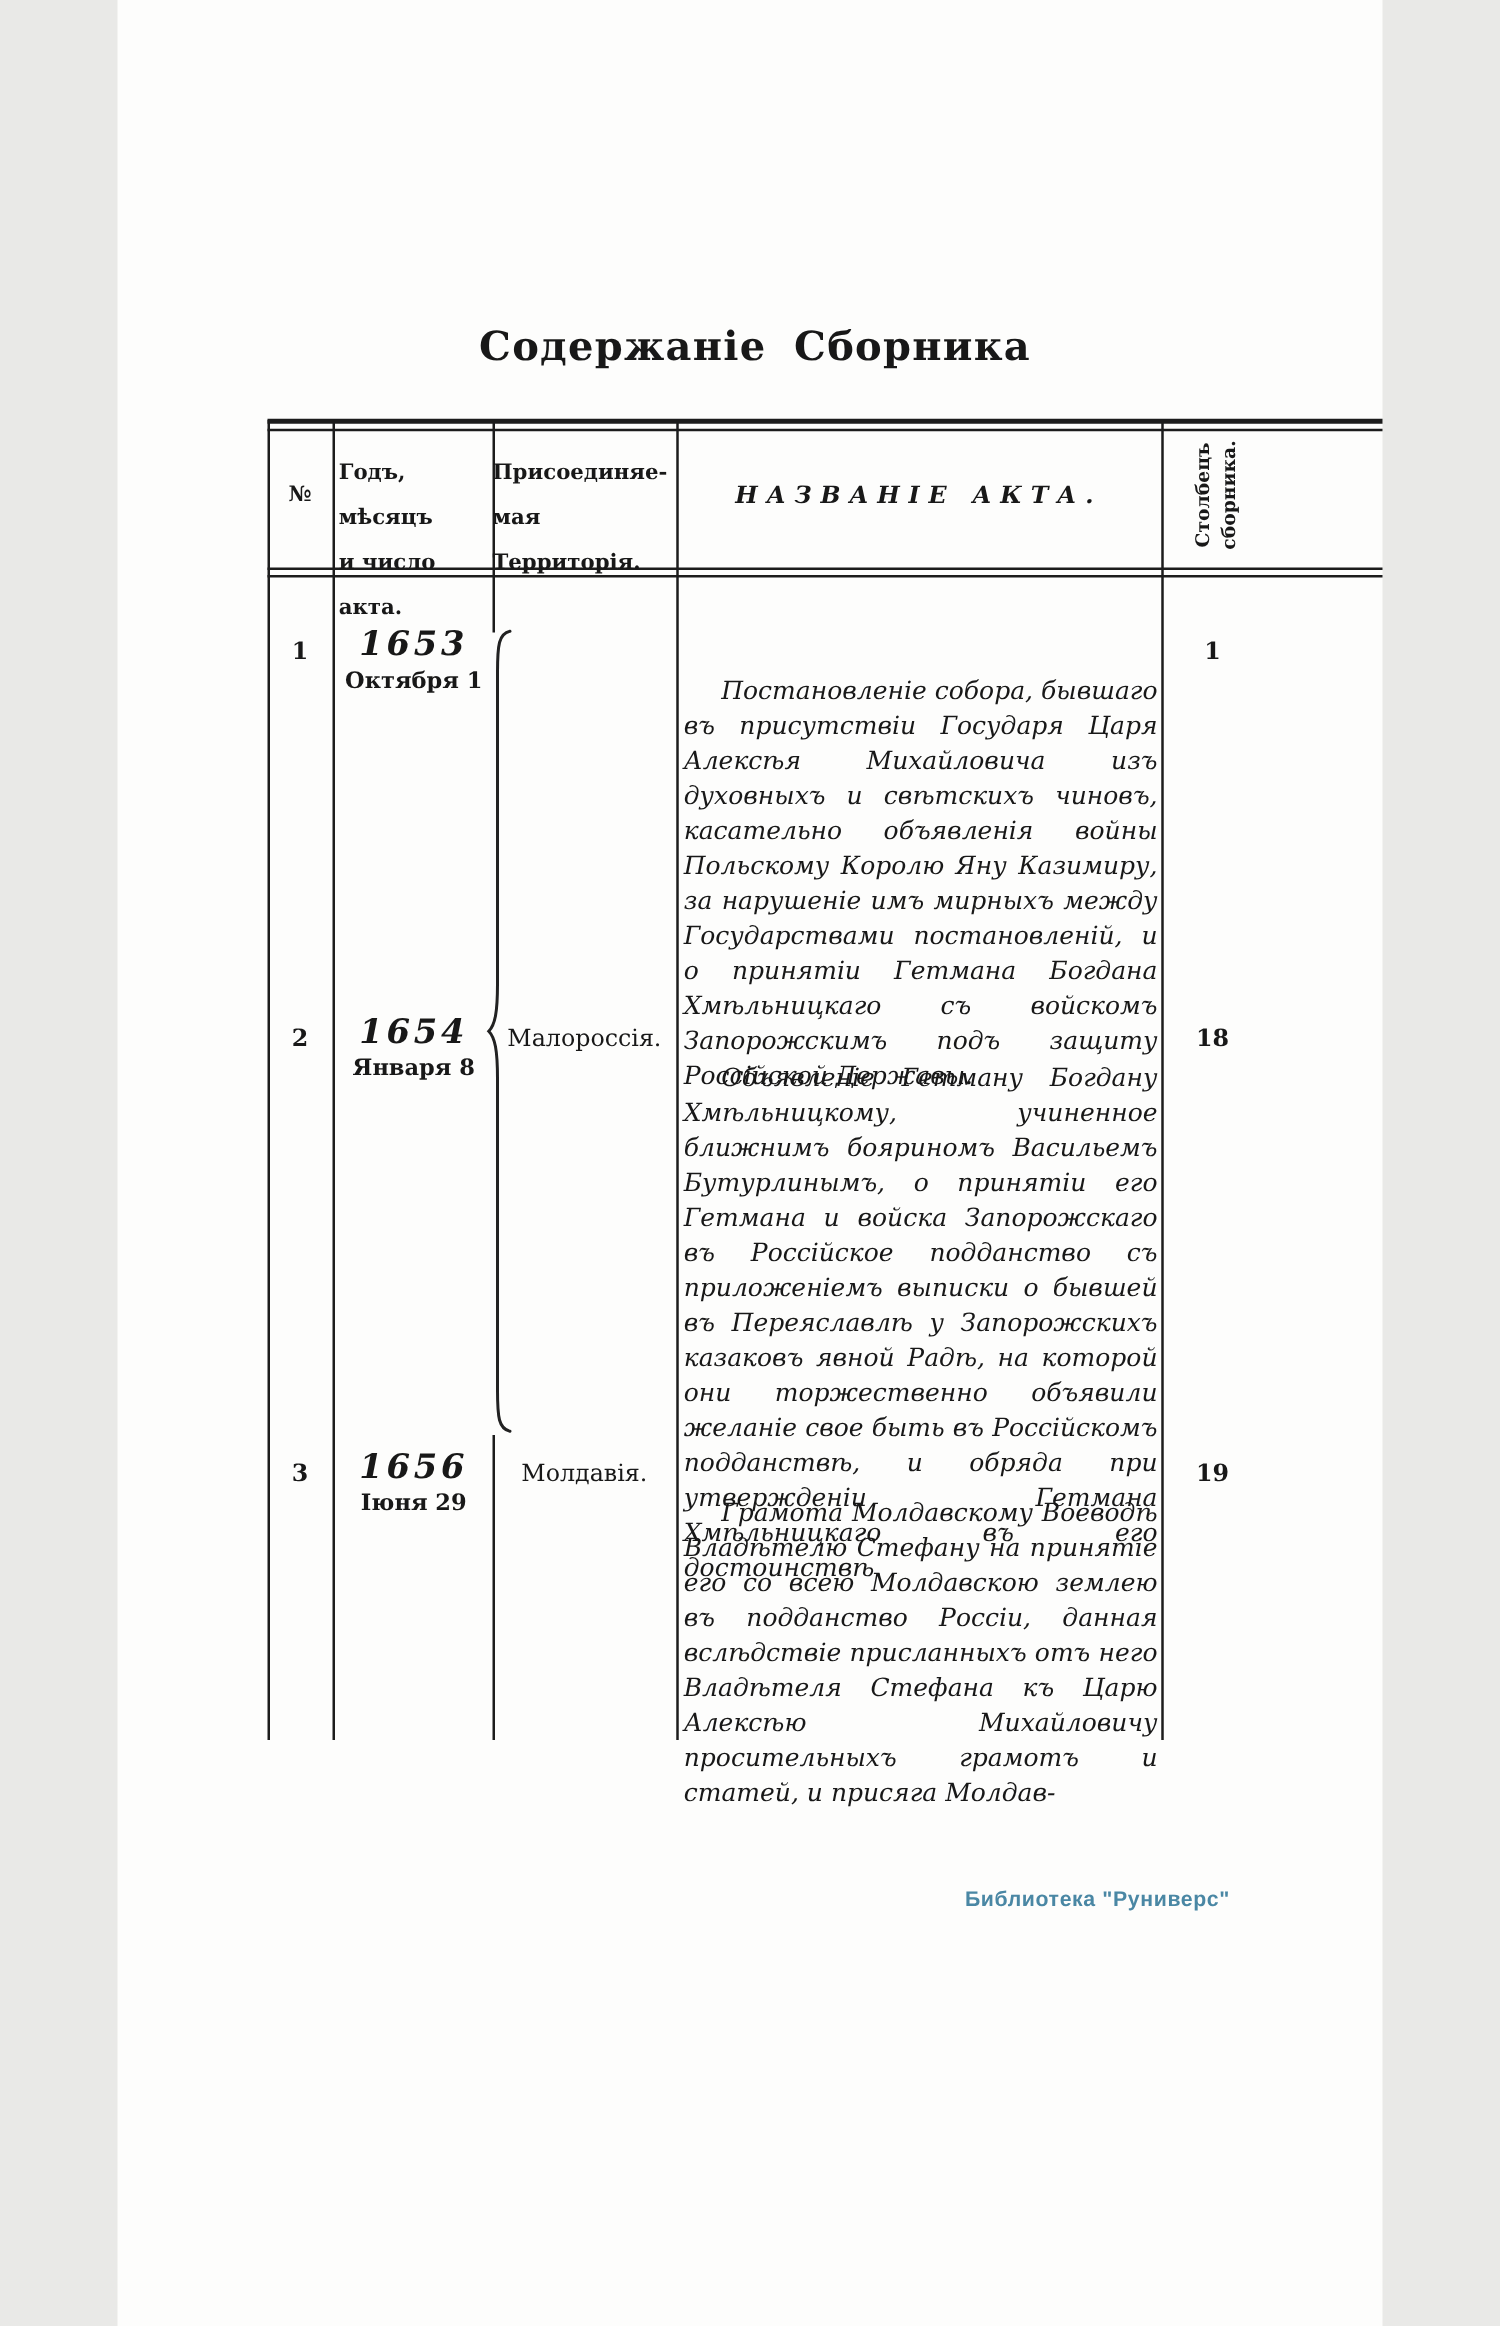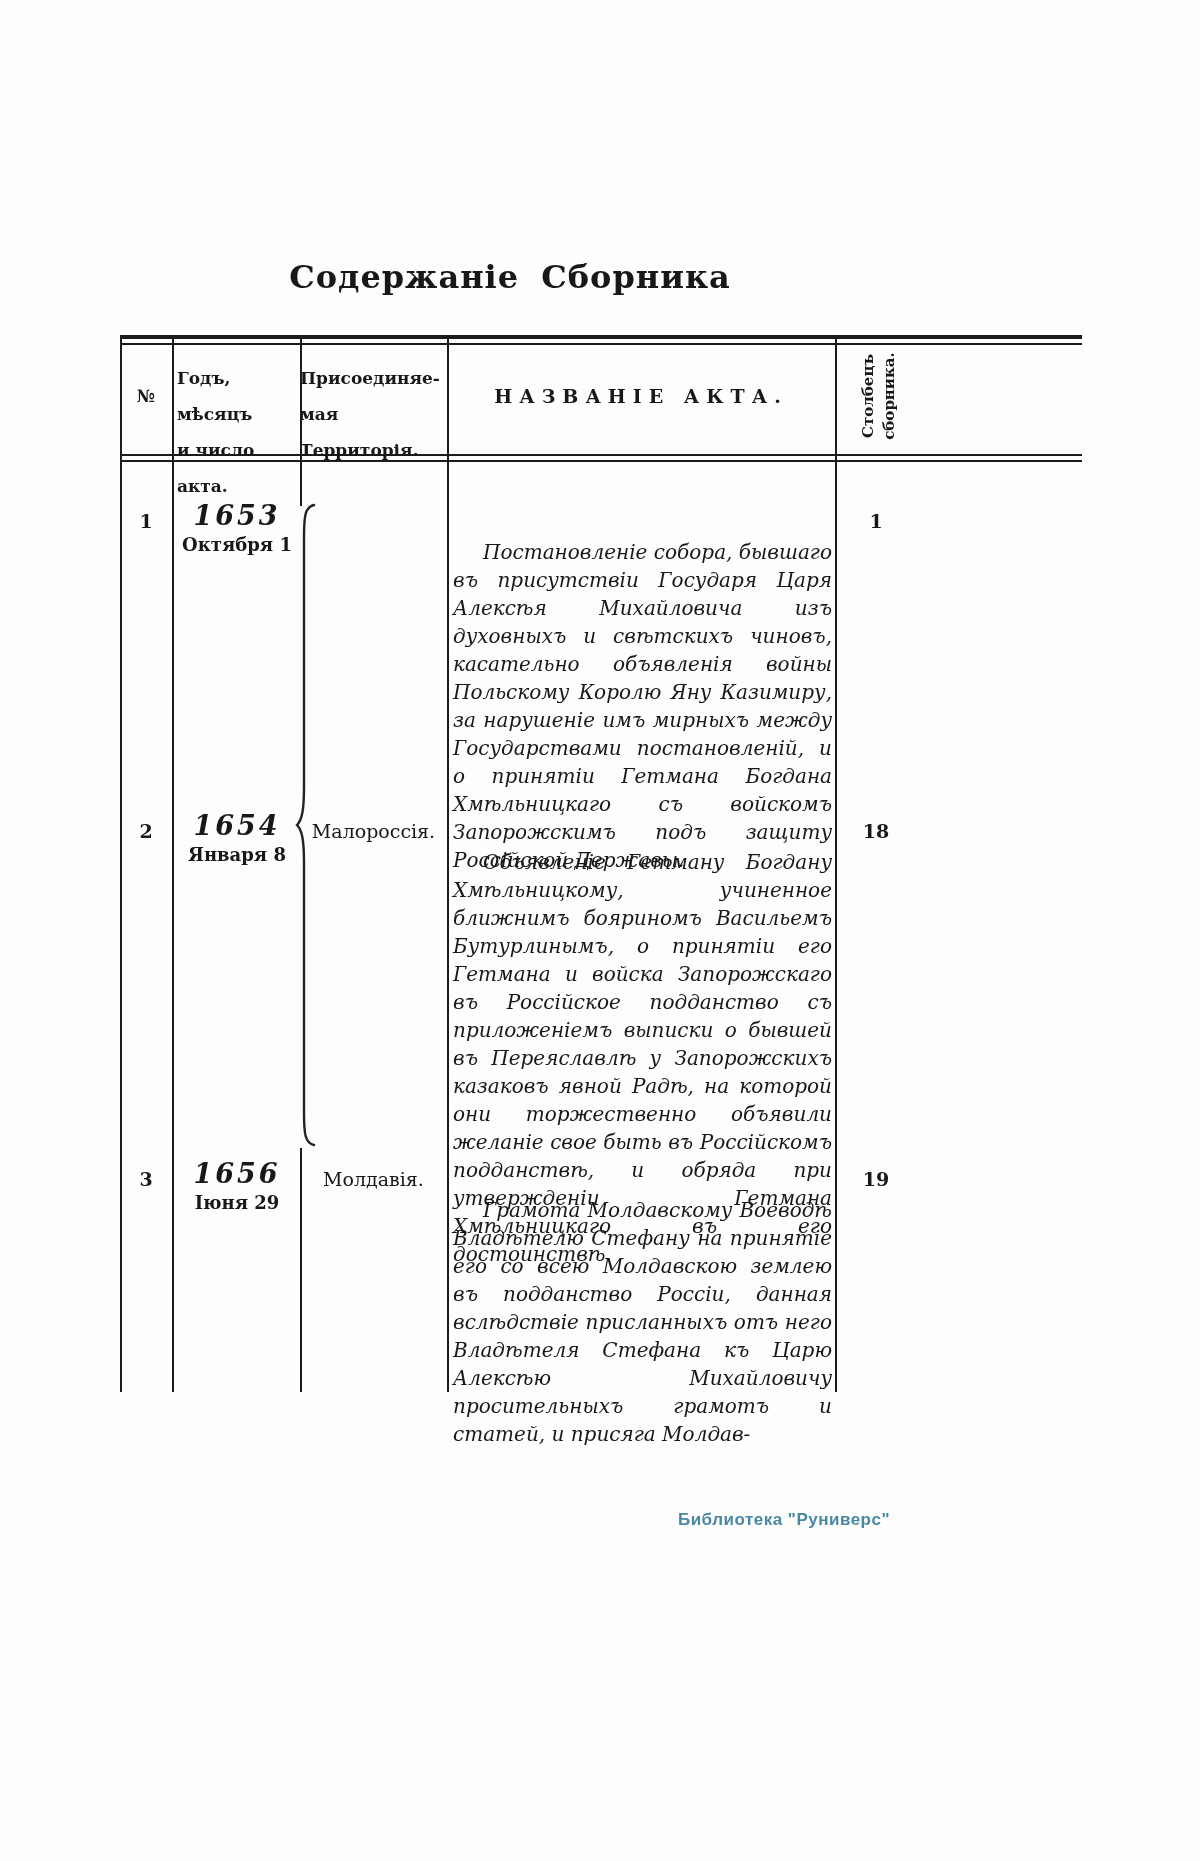--- a/index.html
+++ b/index.html
@@ -1,19 +1,19 @@
 <!DOCTYPE html>
 <html><head>
 <meta charset="utf-8">
 <style>
   * { margin:0; padding:0; box-sizing:border-box; }
   html,body { background:#e9e9e7; }
   .page {
     position:relative;
-    width:1200px; height:1861px;
+    width:1012px; height:1861px;
     background:#fdfdfc;
     font-family:"DejaVu Serif", serif;
     color:#181818;
     overflow:hidden;
     margin:0 auto;
   }
   .title {
     position:absolute; left:120px; top:258px; width:780px;
     text-align:center; font-size:32px; font-weight:bold;
     letter-spacing:1px; word-spacing:10px;
@@ -26,21 +26,21 @@
     text-align:center; font-size:17px; font-weight:bold;
   }
   .hdr-two {
     position:absolute; top:360px; font-size:17px; font-weight:bold;
     line-height:36px;
   }
   .hdr-date { left:177px; width:122px; text-align:left; }
   .hdr-terr { left:300px; width:147px; text-align:left; }
   .hdr-name {
     position:absolute; left:447px; top:385px; width:388px;
-    text-align:center; font-size:19px; font-weight:bold; letter-spacing:7px;
+    text-align:center; font-size:19px; font-weight:bold; letter-spacing:7px;font-style:italic;
   }
   .hdr-col-rot {
     position:absolute; left:825px; top:374px; width:110px; height:44px;
     transform:rotate(-90deg); transform-origin:center center;
     text-align:center; font-size:15px; font-weight:bold; line-height:21px;
   }
 
   .row { position:absolute; left:0; width:1200px; }
   .cell-num {
     position:absolute; left:120px; top:10px; width:52px;

